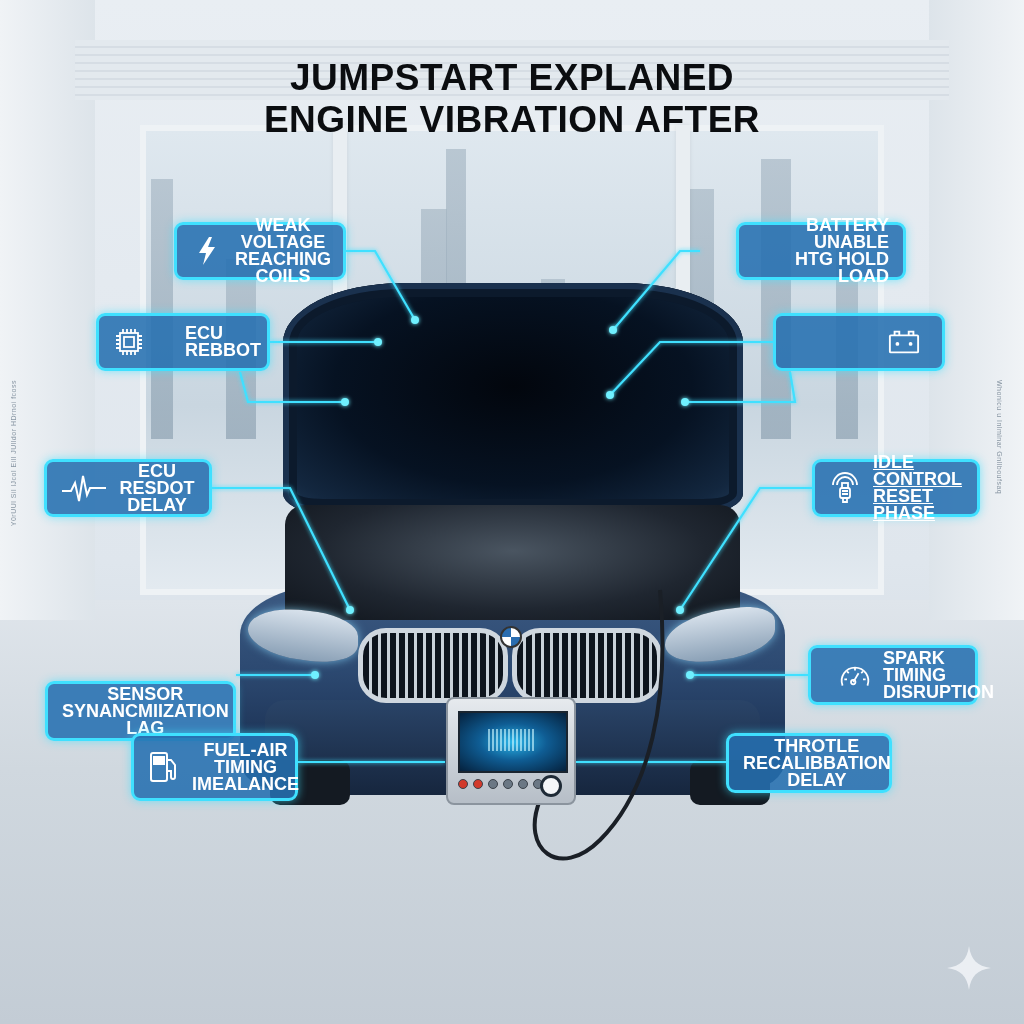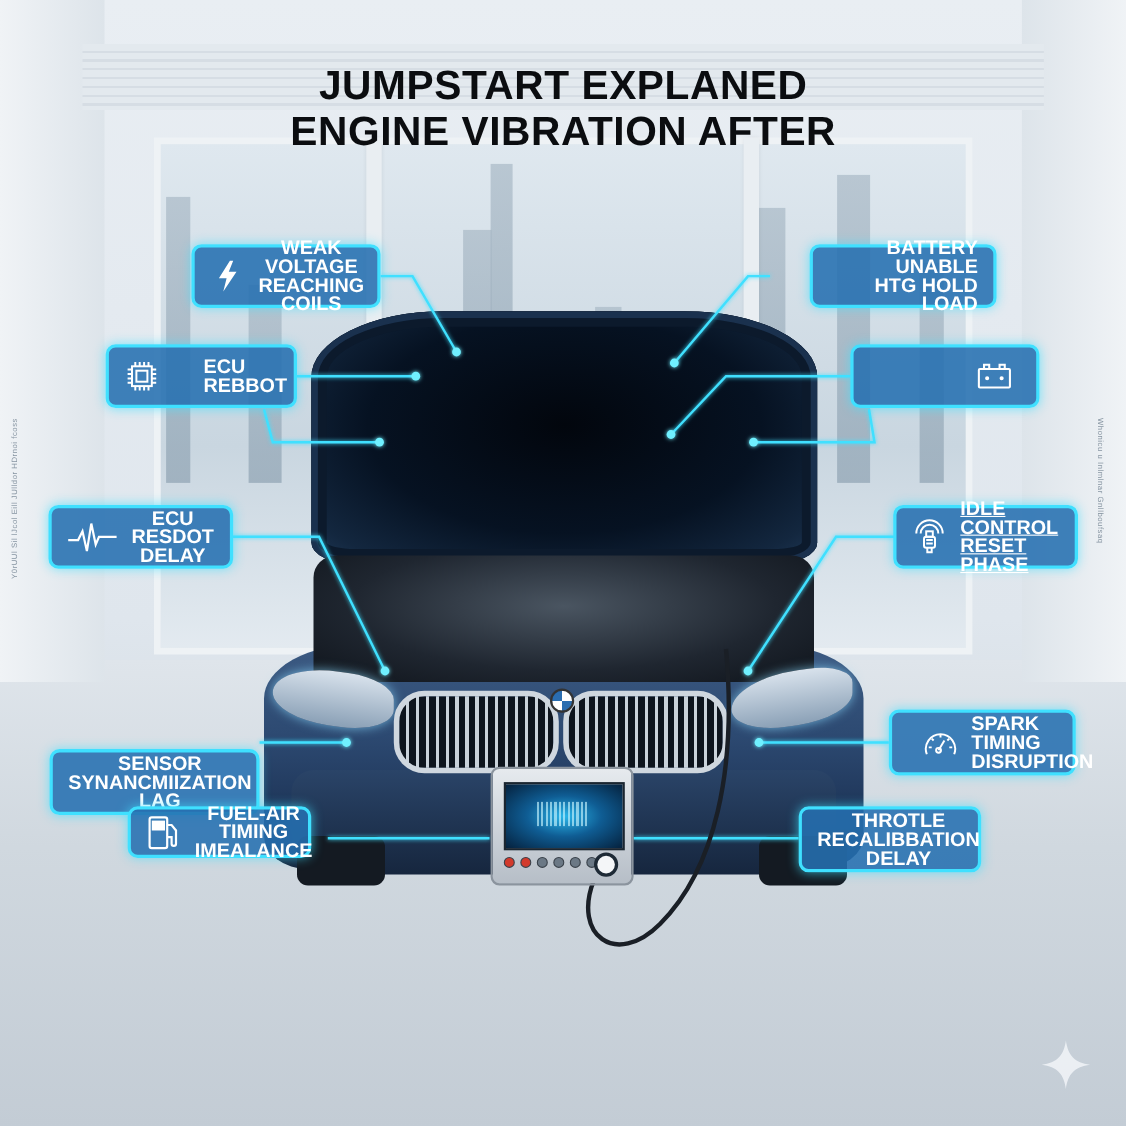--- a/index.html
+++ b/index.html
@@ -235,21 +235,21 @@
       <path d="M18 6v3M9 10l2 2M27 10l-2 2M6 19h3M27 19h3"></path>
       <path d="M16 22l6-10"></path>
         <circle cx="16" cy="22" r="2.5"></circle>
     </svg>
   </span>
   <span class="txt" style="text-align:left;">
     <span>SPARK TIMING</span><br><span>DISRUPTION</span>
   </span>
 </div>
 
-<div class="label" style="left:116px;top:733px;width:167px;height:47px;">
+<div class="label" style="left:131px;top:733px;width:167px;height:68px;">
   <span class="icon">
     <svg width="32" height="34" viewBox="0 0 32 34" fill="none" stroke="#fff" stroke-width="2">
       <rect x="3" y="3" width="16" height="28" rx="2"></rect>
         <rect x="6" y="7" width="10" height="7" fill="#fff"></rect>
       <path d="M19 10h4l4 5v12a2 2 0 0 1-4 0v-6h-4"></path>
     </svg>
   </span>
   <span class="txt">
     <span>FUEL-AIR TIMING</span><br><span>IMEALANCE</span>
   </span>

